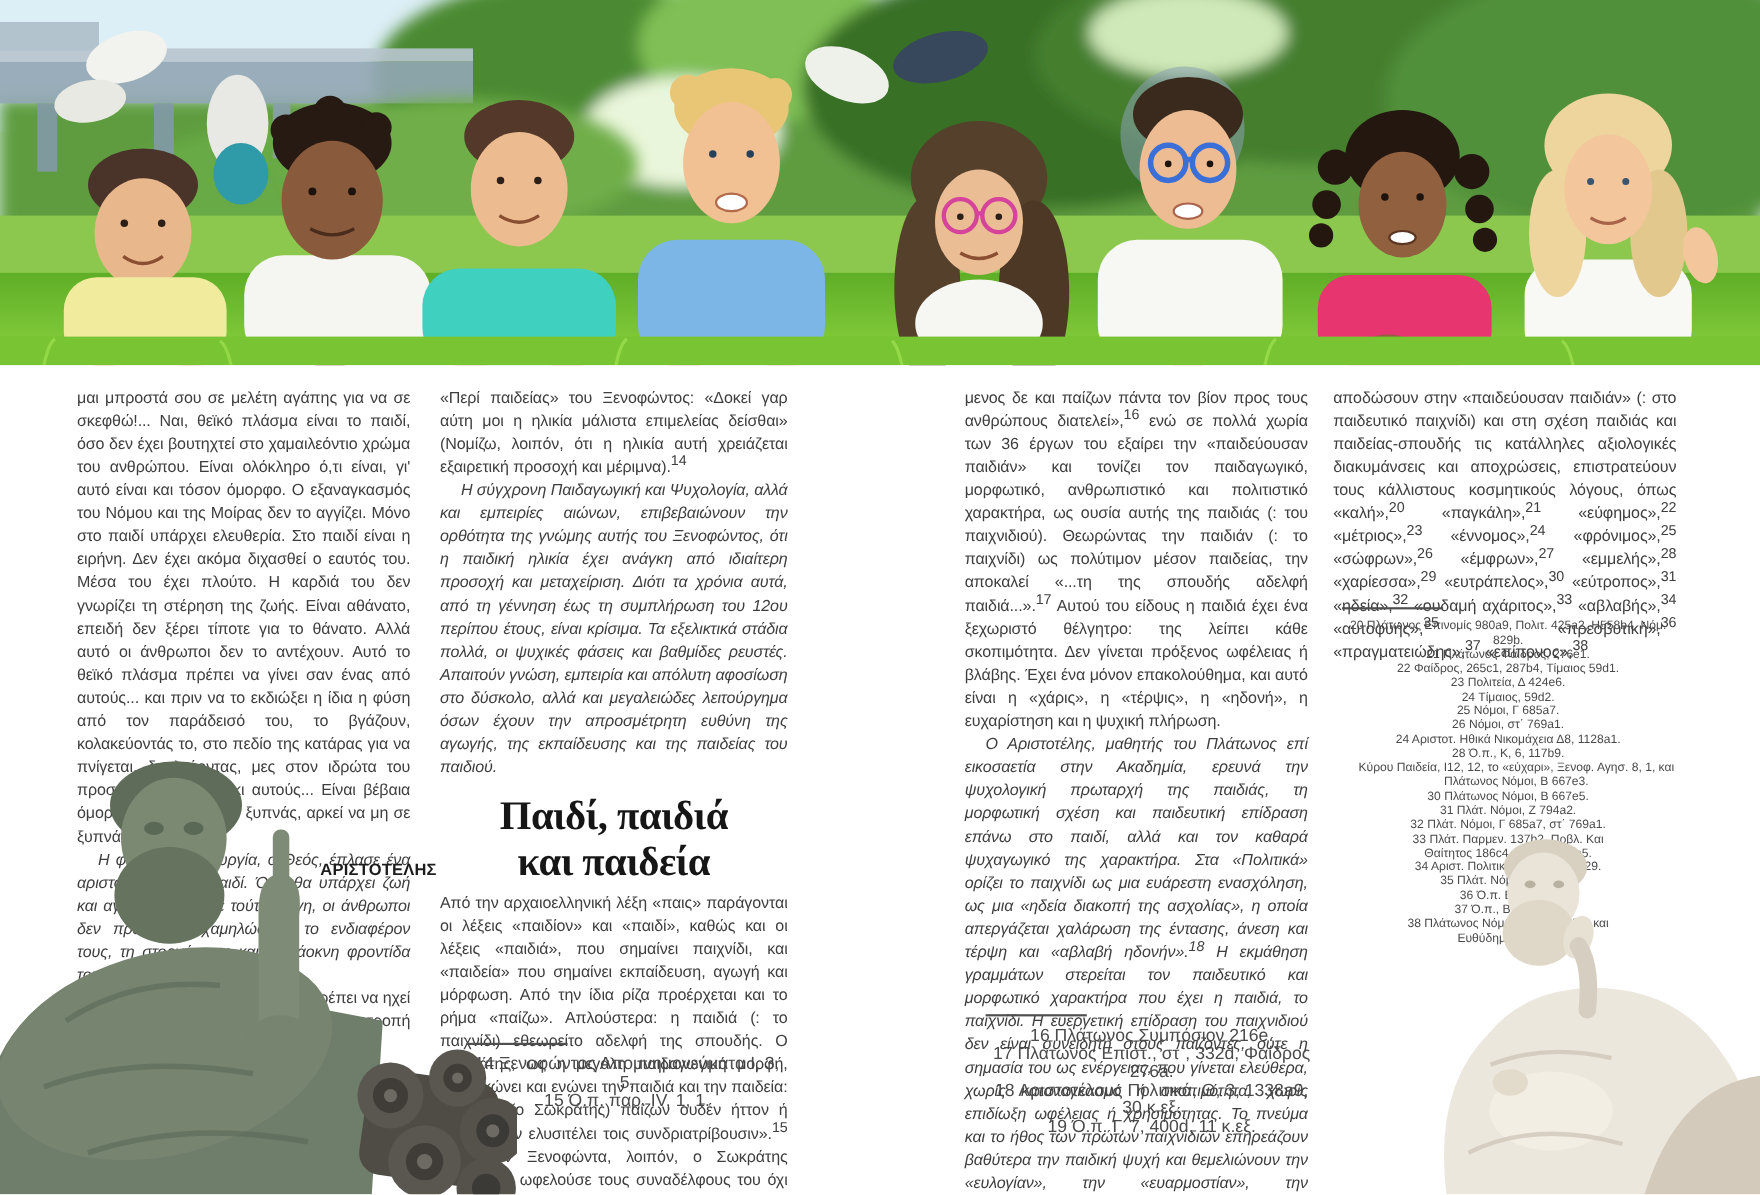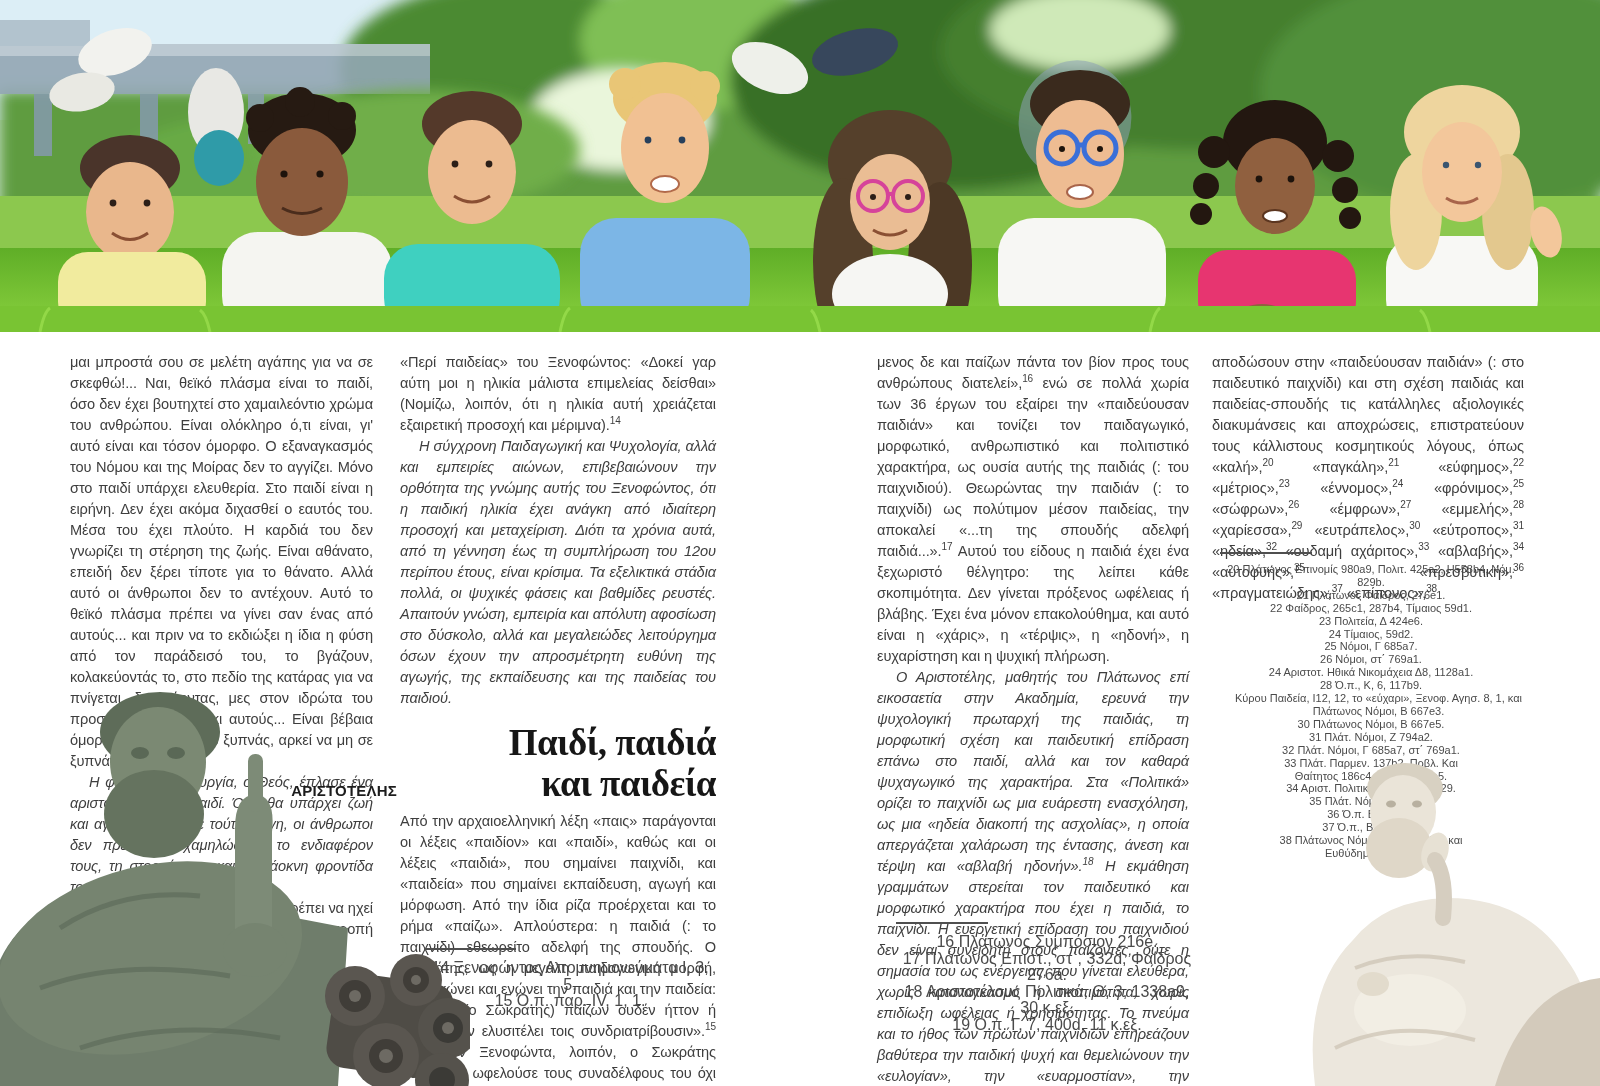--- a/index.html
+++ b/index.html
@@ -14,22 +14,22 @@
   .col{position:absolute;top:352px;text-align:justify;color:#3e3e3e;
        font-size:14.6px;line-height:21px;letter-spacing:-0.1px;}
   .col p{margin:0;}
   .col p.ind{text-indent:19px;font-style:italic;}
   .c1{left:70px;width:303px;}
   .c2{left:400px;width:316px;}
   .c3{left:877px;width:312px;}
   .c4{left:1212px;width:312px;}
   .wrapline{text-align:right;}
   h1.heading{margin:13px 0 7px;font-family:"Liberation Serif",serif;font-weight:bold;
-             font-size:37px;line-height:41px;color:#161616;letter-spacing:-0.5px;text-align:right;}
-  sup{font-size:10px;line-height:0;vertical-align:super;}
+             font-size:37px;line-height:41px;color:#161616;letter-spacing:-0.5px;text-align:center;}
+  sup{font-size:13px;line-height:0;vertical-align:super;}
 
   
   .fnblock{position:absolute;color:#4a4a4a;text-align:center;}
   .fnrule{height:2px;background:#4f4f4f;width:92px;margin-bottom:10px;}
   .fn{font-size:16px;line-height:16.5px;}
   .fn2block{left:424px;top:948px;width:292px;}
   .fn3block{left:896px;top:922px;width:302px;}
   .fn4block{left:1220px;top:552px;width:302px;}
   .fn4block .fnrule{margin-bottom:9px;}
   .fn4block .fn{font-size:11px;line-height:12.9px;}

